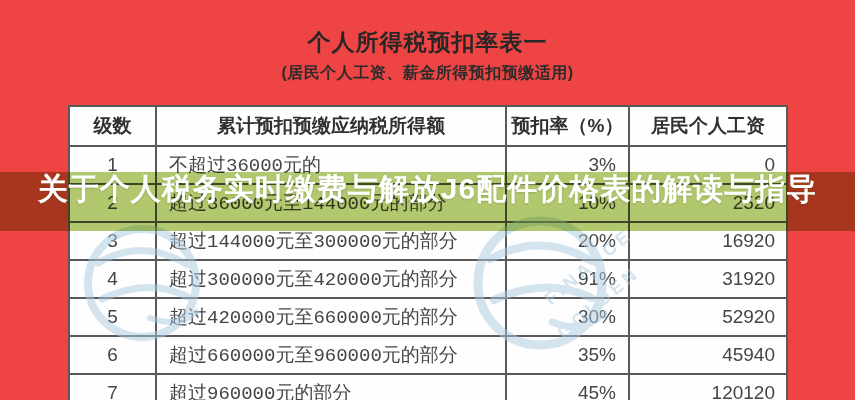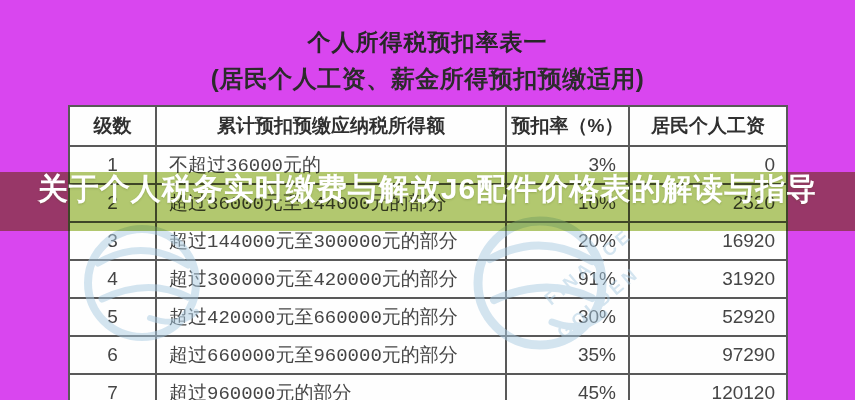--- a/index.html
+++ b/index.html
@@ -1,25 +1,25 @@
 <!DOCTYPE html>
 <html><head>
 <meta charset="utf-8">
 <style>
   html,body{margin:0;padding:0;}
   body{background:#ffffff;font-family:"Liberation Sans","DejaVu Sans",sans-serif;}
-  .stage{position:relative;width:855px;height:400px;background:#d946ef;overflow:hidden;}
+  .stage{position:relative;width:855px;height:400px;background:#ef4444;overflow:hidden;}
 
   .doc-title{
     position:absolute;top:27px;left:0;width:100%;text-align:center;
     font-size:23px;font-weight:700;color:#272727;letter-spacing:1px;
   }
   .doc-subtitle{
     position:absolute;top:63px;left:0;width:100%;text-align:center;
-    font-size:24px;font-weight:700;color:#2b2b2b;letter-spacing:0.5px;
+    font-size:16px;font-weight:700;color:#2b2b2b;letter-spacing:0.5px;
   }
 
   table.tax-table{
     position:absolute;left:68px;top:105px;width:718px;
     border-collapse:collapse;table-layout:fixed;z-index:1;
     background:#fefefe;
   }
   .tax-table th,.tax-table td{
     border:2px solid #595959;
     font-size:19px;color:#454545;
@@ -100,21 +100,21 @@
       <tr>
         <td class="cell-level">5</td>
         <td class="cell-income">超过420000元至660000元的部分</td>
         <td class="cell-rate">30%</td>
         <td class="cell-deduction">52920</td>
       </tr>
       <tr>
         <td class="cell-level">6</td>
         <td class="cell-income">超过660000元至960000元的部分</td>
         <td class="cell-rate">35%</td>
-        <td class="cell-deduction">97290</td>
+        <td class="cell-deduction">45940</td>
       </tr>
       <tr>
         <td class="cell-level">7</td>
         <td class="cell-income">超过960000元的部分</td>
         <td class="cell-rate">45%</td>
         <td class="cell-deduction">120120</td>
       </tr>
     </tbody>
   </table>
 

